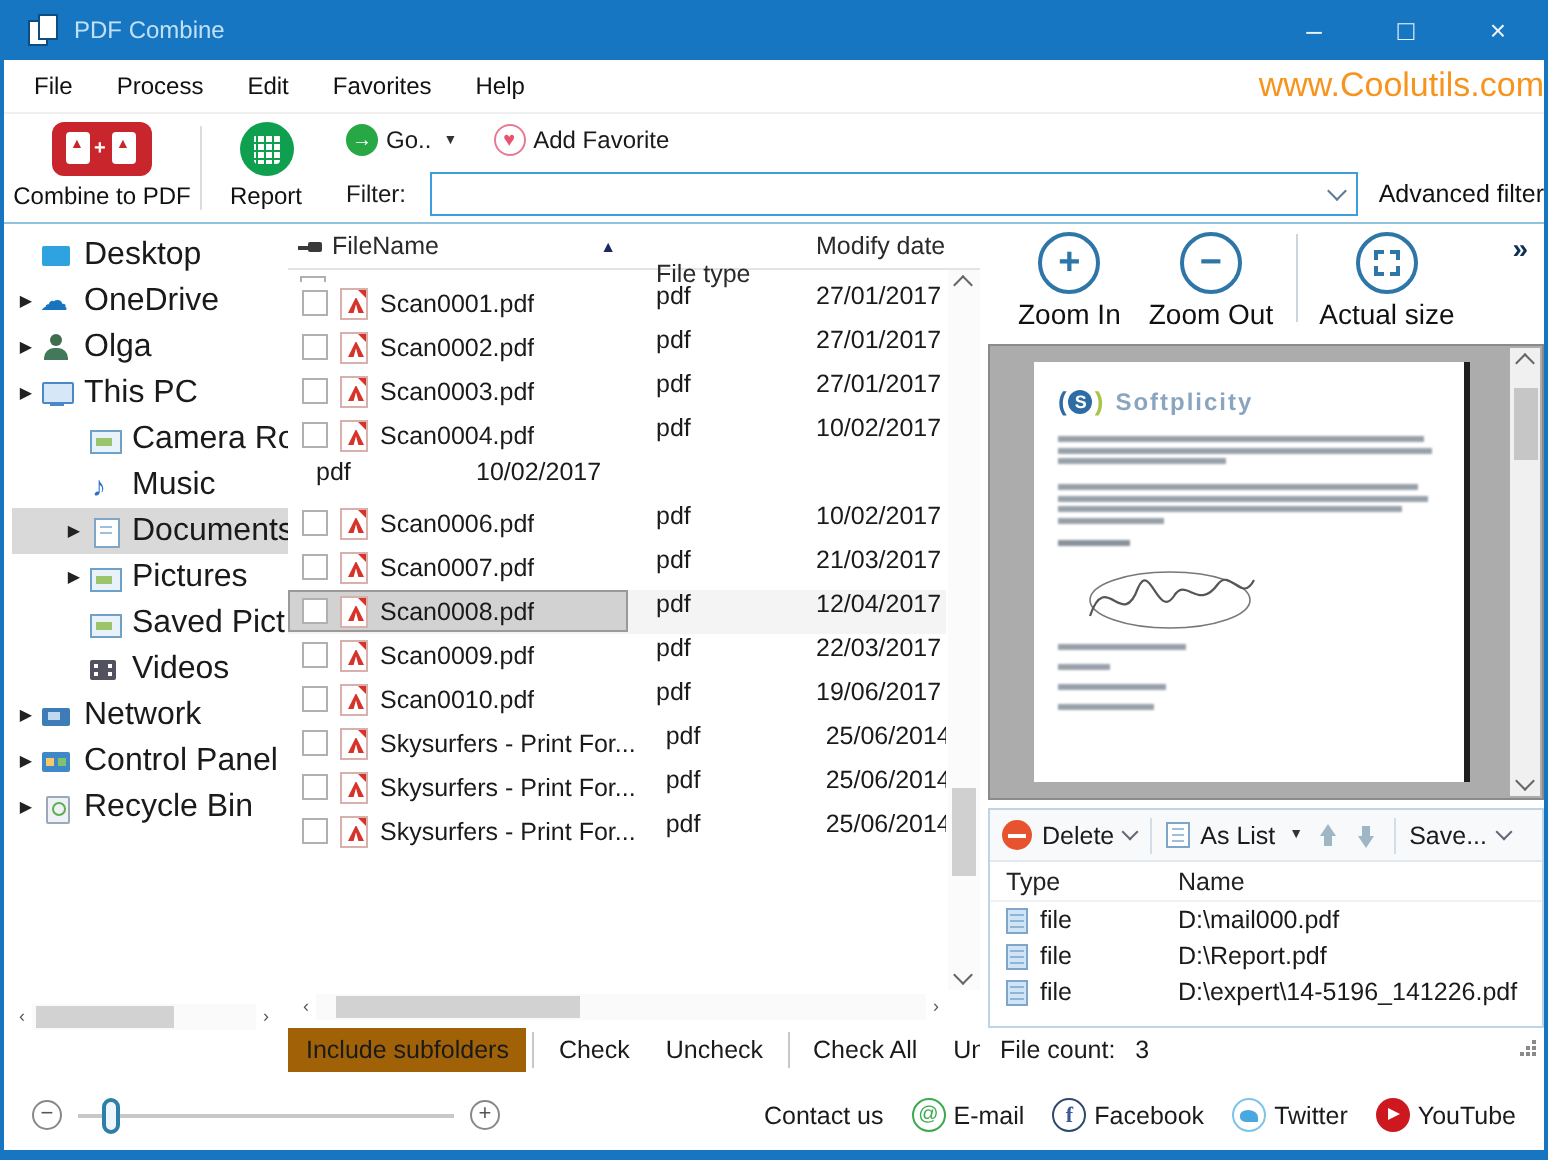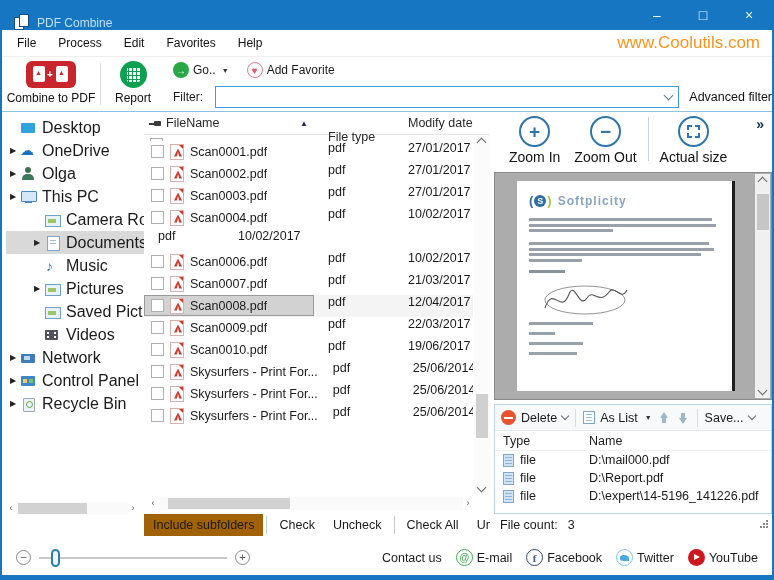--- a/index.html
+++ b/index.html
@@ -1,34 +1,34 @@
 <!DOCTYPE html>
 <html><head>
 <meta charset="utf-8">
 <style>
   * { margin:0; padding:0; box-sizing:border-box; }
   body { font-family:"Liberation Sans", sans-serif; font-size:12px; color:#1a1a1a; background:#e8e8e8; }
   .window { position:relative; width:774px; height:580px; background:#fff;
             border-left:2px solid #1776c1; border-right:2px solid #1776c1; border-bottom:5px solid #1776c1; overflow:hidden; }
 
   
-  .titlebar { height:30px; background:#1776c1; display:flex; align-items:flex-end; }
+  .titlebar { height:30px; background:#1776c1; display:flex; align-items:center; }
   .appicon { width:14px; height:16px; position:relative; margin-left:12px; }
   .appicon::before, .appicon::after { content:""; position:absolute; background:#fff; border:1px solid #0d4d80; }
   .appicon::before { width:8px; height:11px; left:0; top:3px; }
   .appicon::after  { width:8px; height:11px; left:5px; top:0; }
   .title { color:#bfe0f7; margin-left:9px; font-size:12px; }
   .wincontrols { margin-left:auto; display:flex; height:100%; }
   .wbtn { width:46px; display:flex; align-items:center; justify-content:center; color:#eaf4fc; font-size:14px; }
 
   
   .menubar { height:27px; background:#fff; display:flex; align-items:center; border-bottom:1px solid #f0f0f0; }
   .menuitem { padding:0 11px; font-size:12px; color:#111; }
   .menuitem:first-child { padding-left:15px; }
-  .brand { margin-left:auto; margin-right:12px; color:#f7941e; font-size:17px; }
+  .brand { margin-left:auto; color:#f7941e; font-size:17px; }
 
   
   .toolbar { height:55px; display:flex; border-bottom:1px solid #8fc3dd; background:#fff; }
   .tbgroup { display:flex; flex-direction:column; align-items:center; justify-content:flex-start; padding-top:4px; }
   .tbgroup .tblabel { font-size:12px; margin-top:3px; color:#111; }
   .combine-group { width:98px; }
   .combine-ic { width:50px; height:27px; background:#c9252c; border-radius:6px; position:relative; }
   .combine-ic .pg { position:absolute; width:12px; height:16px; background:#fff; border-radius:2px; top:5px; }
   .combine-ic .pg::after { content:"▲"; position:absolute; left:2px; top:3px; font-size:7px; color:#c9252c; }
   .combine-ic .pg.l { left:7px; } .combine-ic .pg.r { left:30px; }
@@ -299,30 +299,30 @@
           <span>This PC</span>
         </div>
 
 
         <div class="tree-item lvl-1">
           <span class="exp"></span>
           <span class="ic ic-frame"></span>
           <span>Camera Ro</span>
         </div>
 
-        <div class="tree-item lvl-1 sel">
-          <span class="exp exp-c"></span>
-          <span class="ic ic-documents"></span>
-          <span>Documents</span>
-        </div>
-
         <div class="tree-item lvl-1">
           <span class="exp"></span>
           <span class="ic ic-music"></span>
           <span>Music</span>
+        </div>
+
+        <div class="tree-item lvl-1 sel">
+          <span class="exp exp-c"></span>
+          <span class="ic ic-documents"></span>
+          <span>Documents</span>
         </div>
 
         <div class="tree-item lvl-1">
           <span class="exp exp-c"></span>
           <span class="ic ic-frame"></span>
           <span>Pictures</span>
         </div>
 
         <div class="tree-item lvl-1">
           <span class="exp"></span>

